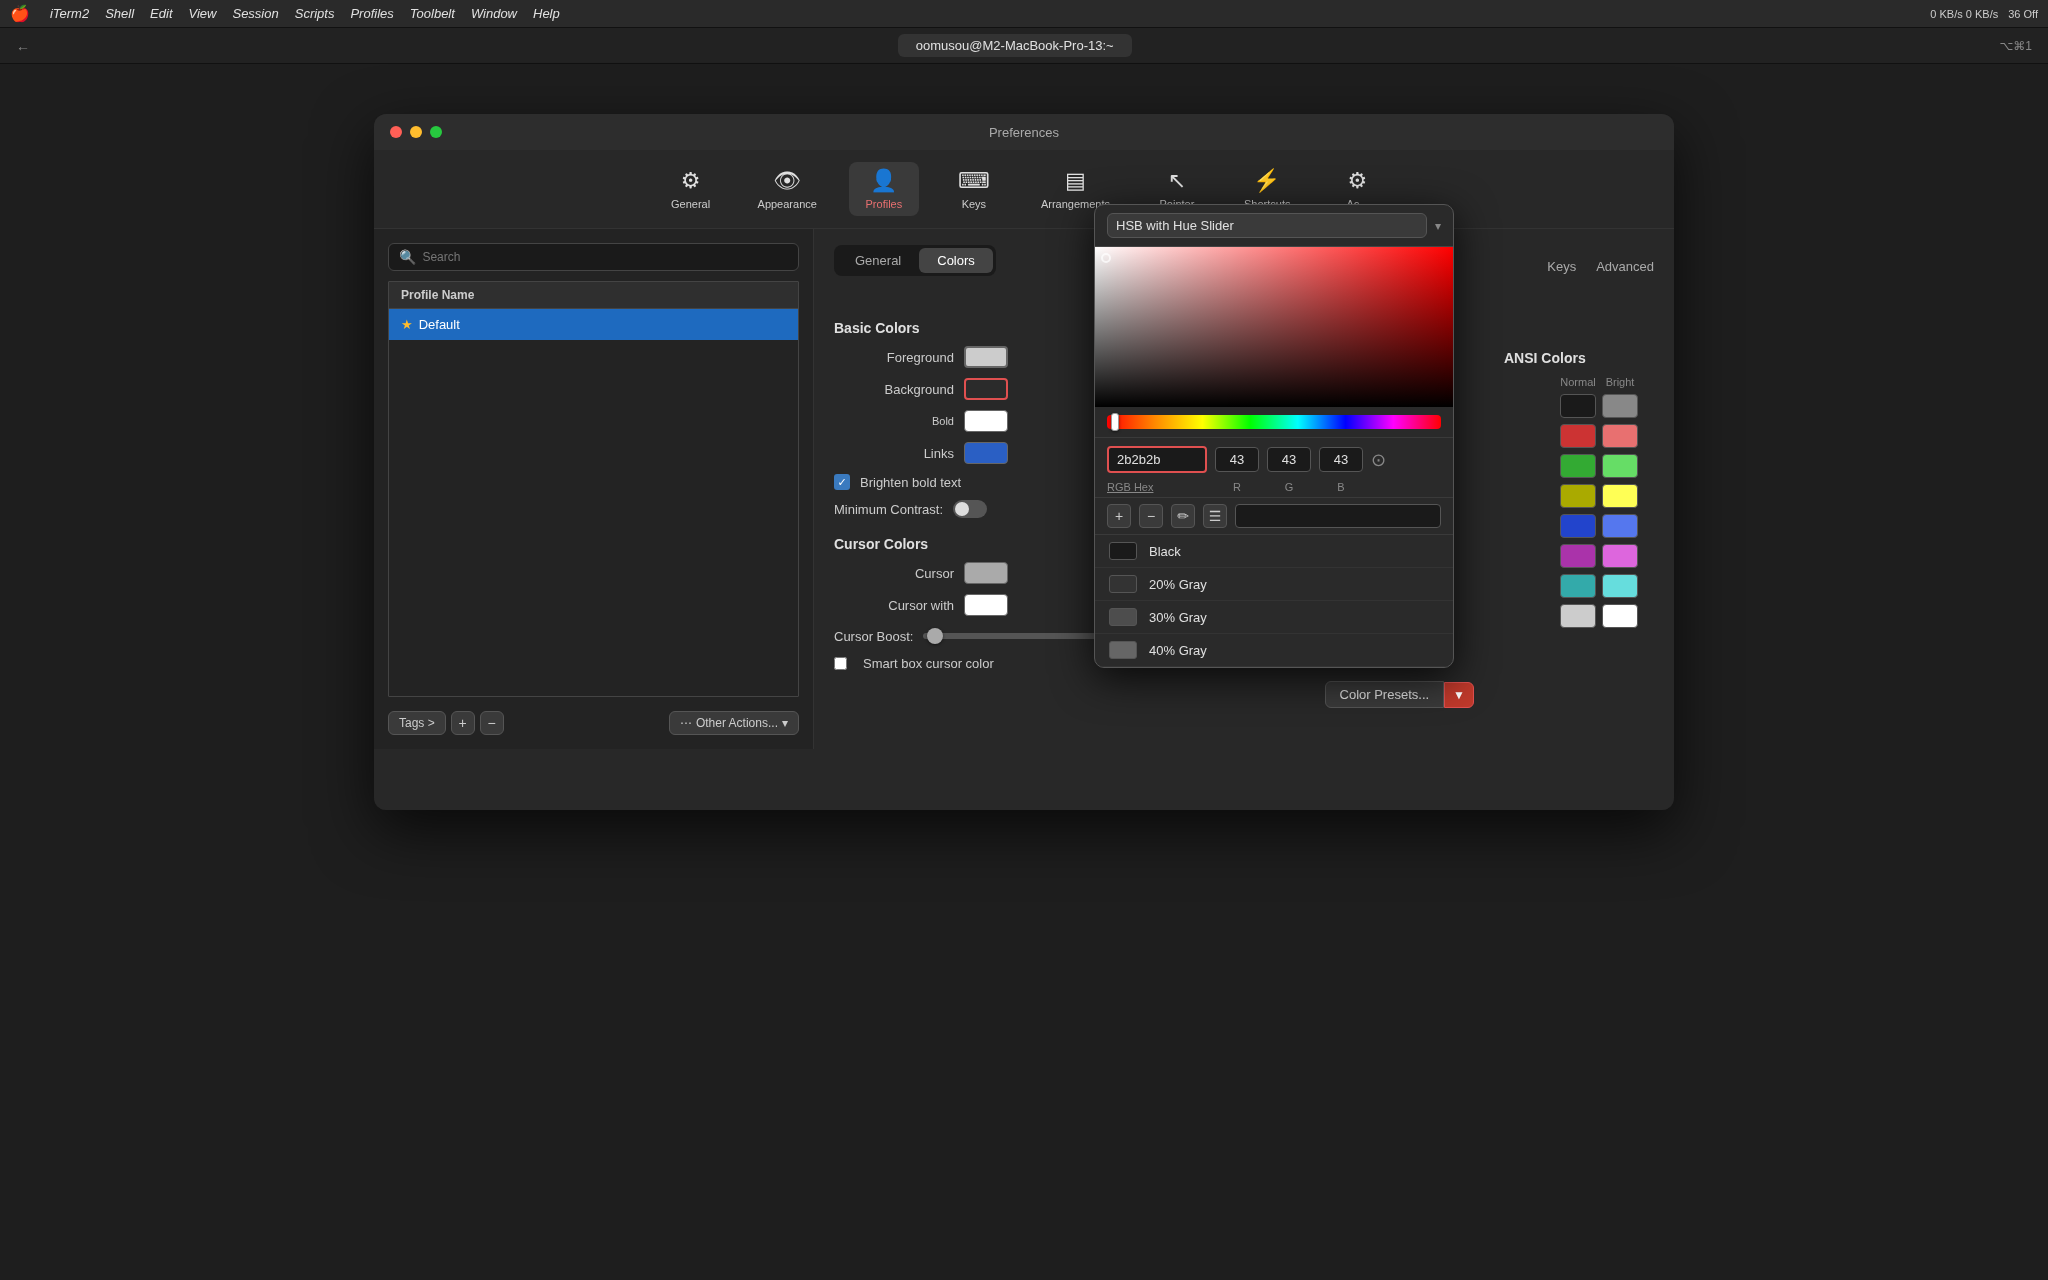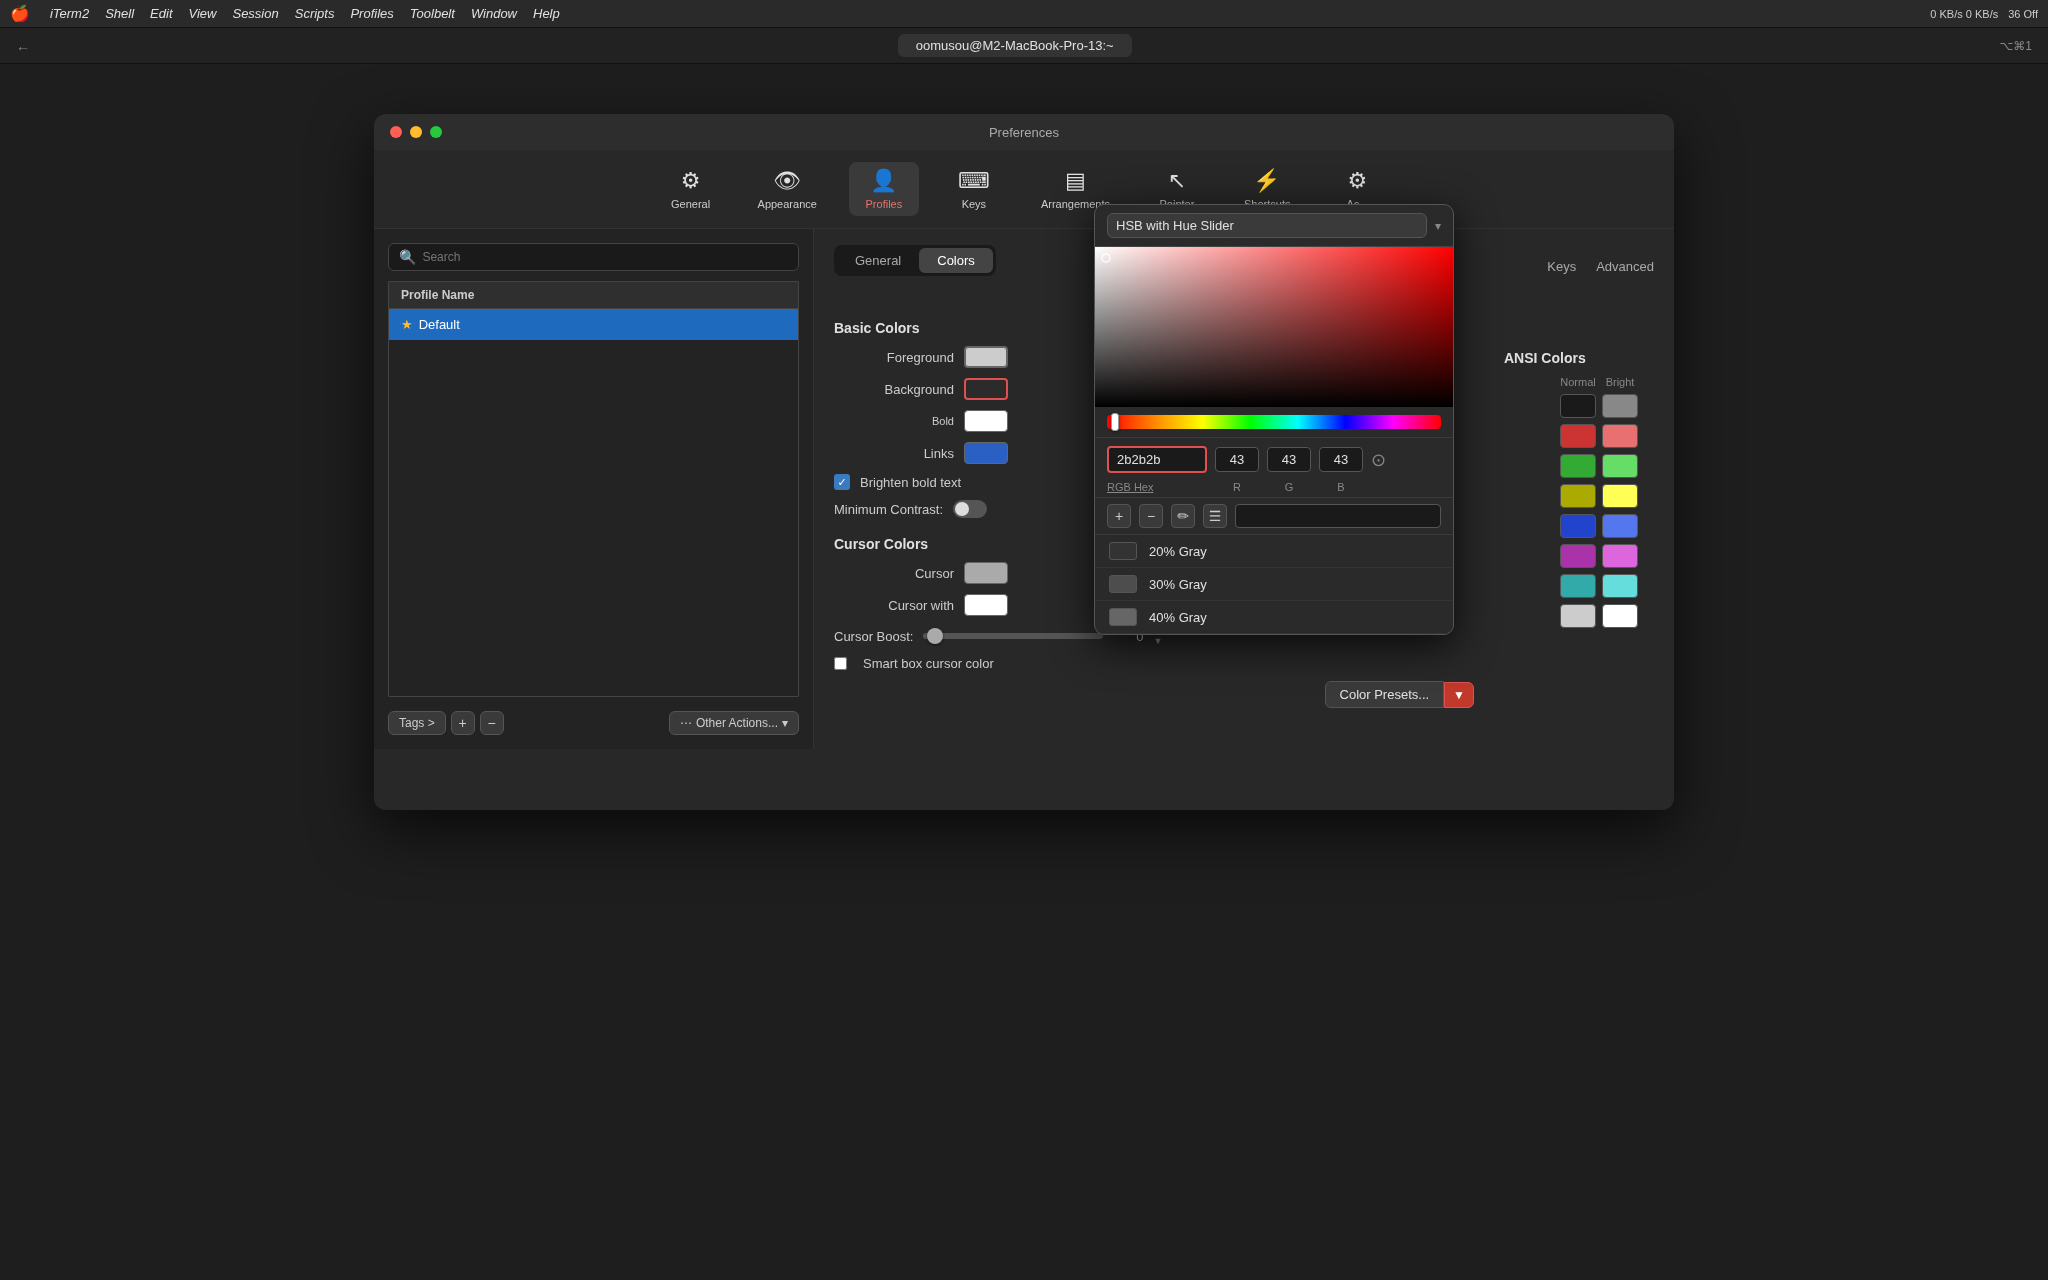--- a/index.html
+++ b/index.html
@@ -794,20 +794,24 @@
       <div class="picker-toolbar">
         <div class="picker-tool-btn">+</div>
         <div class="picker-tool-btn">−</div>
         <div class="picker-tool-btn">✏</div>
         <div class="picker-tool-btn">☰</div>
         <input class="color-name-input" type="text" placeholder="" style="">
       </div>
 
       <div class="preset-list">
         <div class="preset-item">
+          <div class="preset-swatch" style="background:#1a1a1a;"></div>
+          <span class="preset-name">Black</span>
+        </div>
+        <div class="preset-item">
           <div class="preset-swatch" style="background:#333333;"></div>
           <span class="preset-name">20% Gray</span>
         </div>
         <div class="preset-item">
           <div class="preset-swatch" style="background:#4d4d4d;"></div>
           <span class="preset-name">30% Gray</span>
         </div>
         <div class="preset-item">
           <div class="preset-swatch" style="background:#666666;"></div>
           <span class="preset-name">40% Gray</span>

